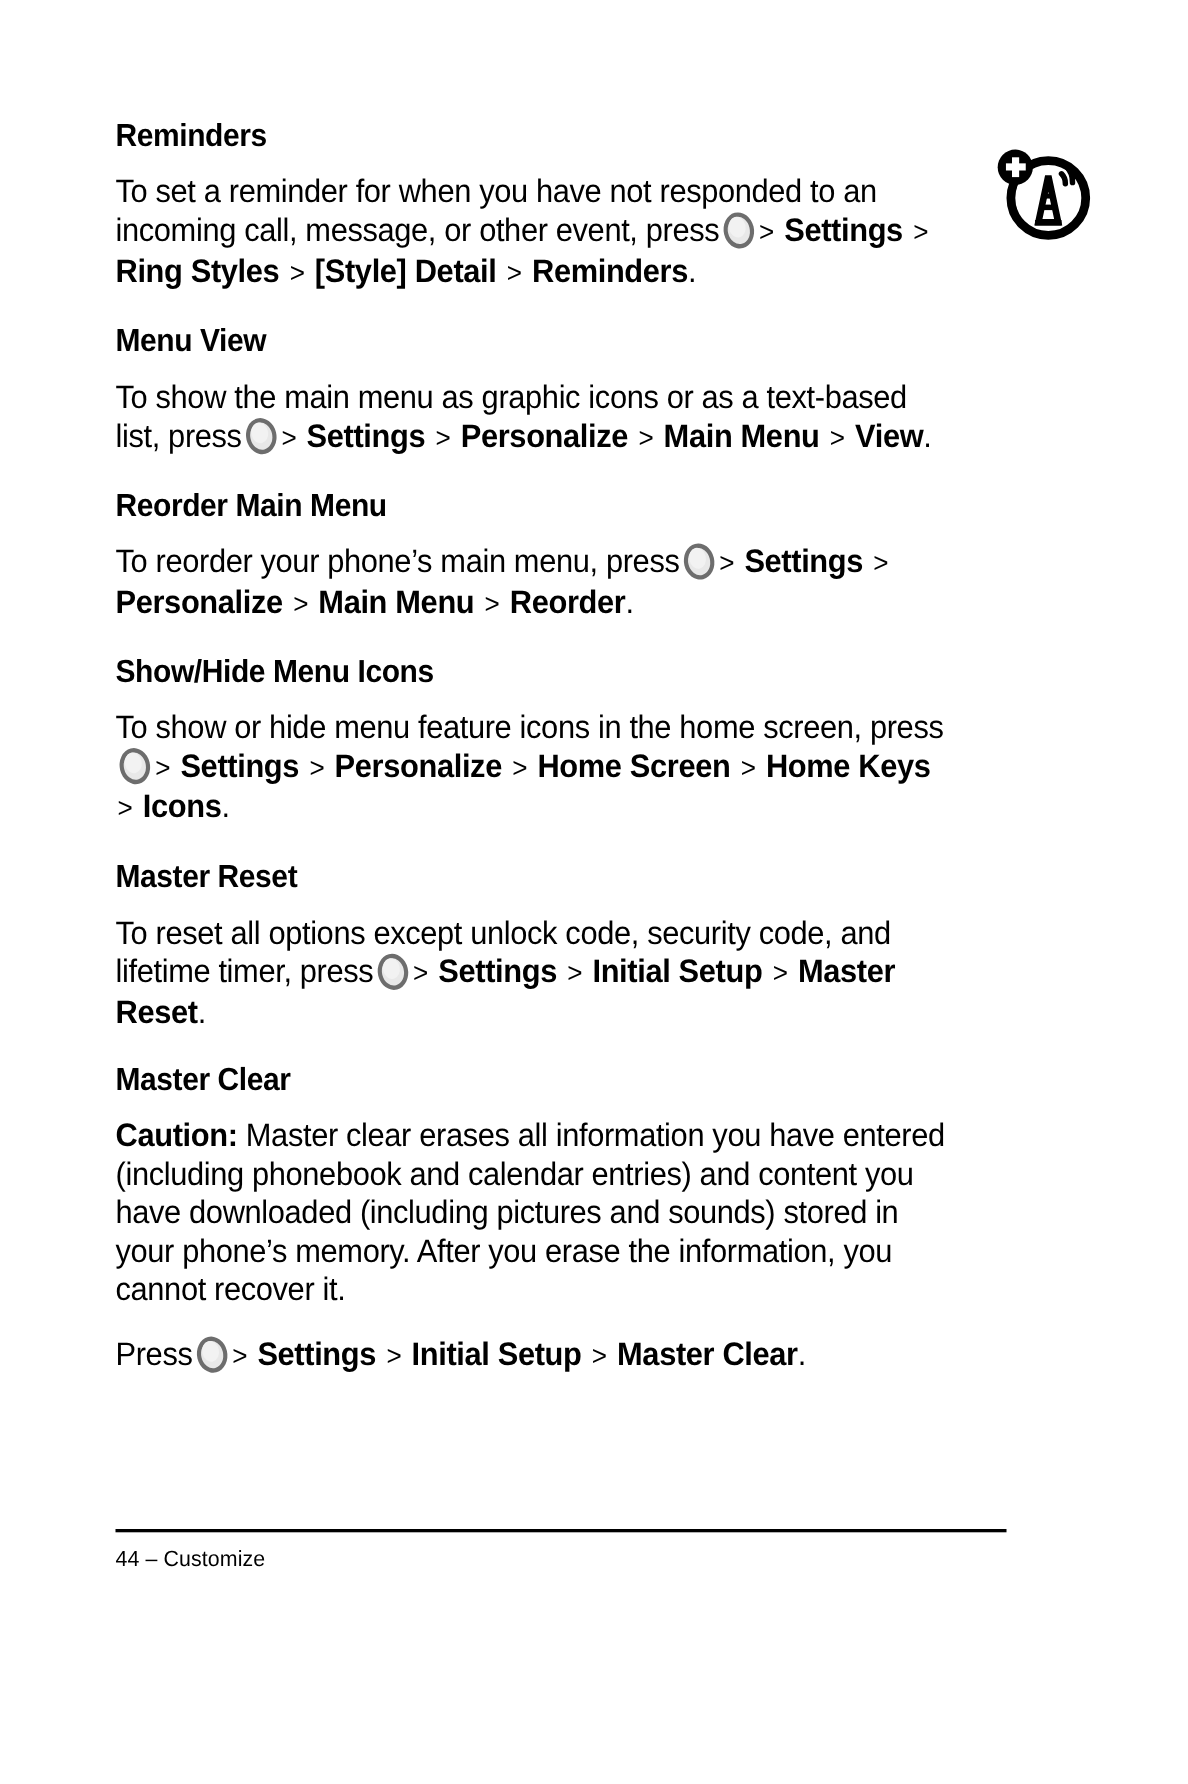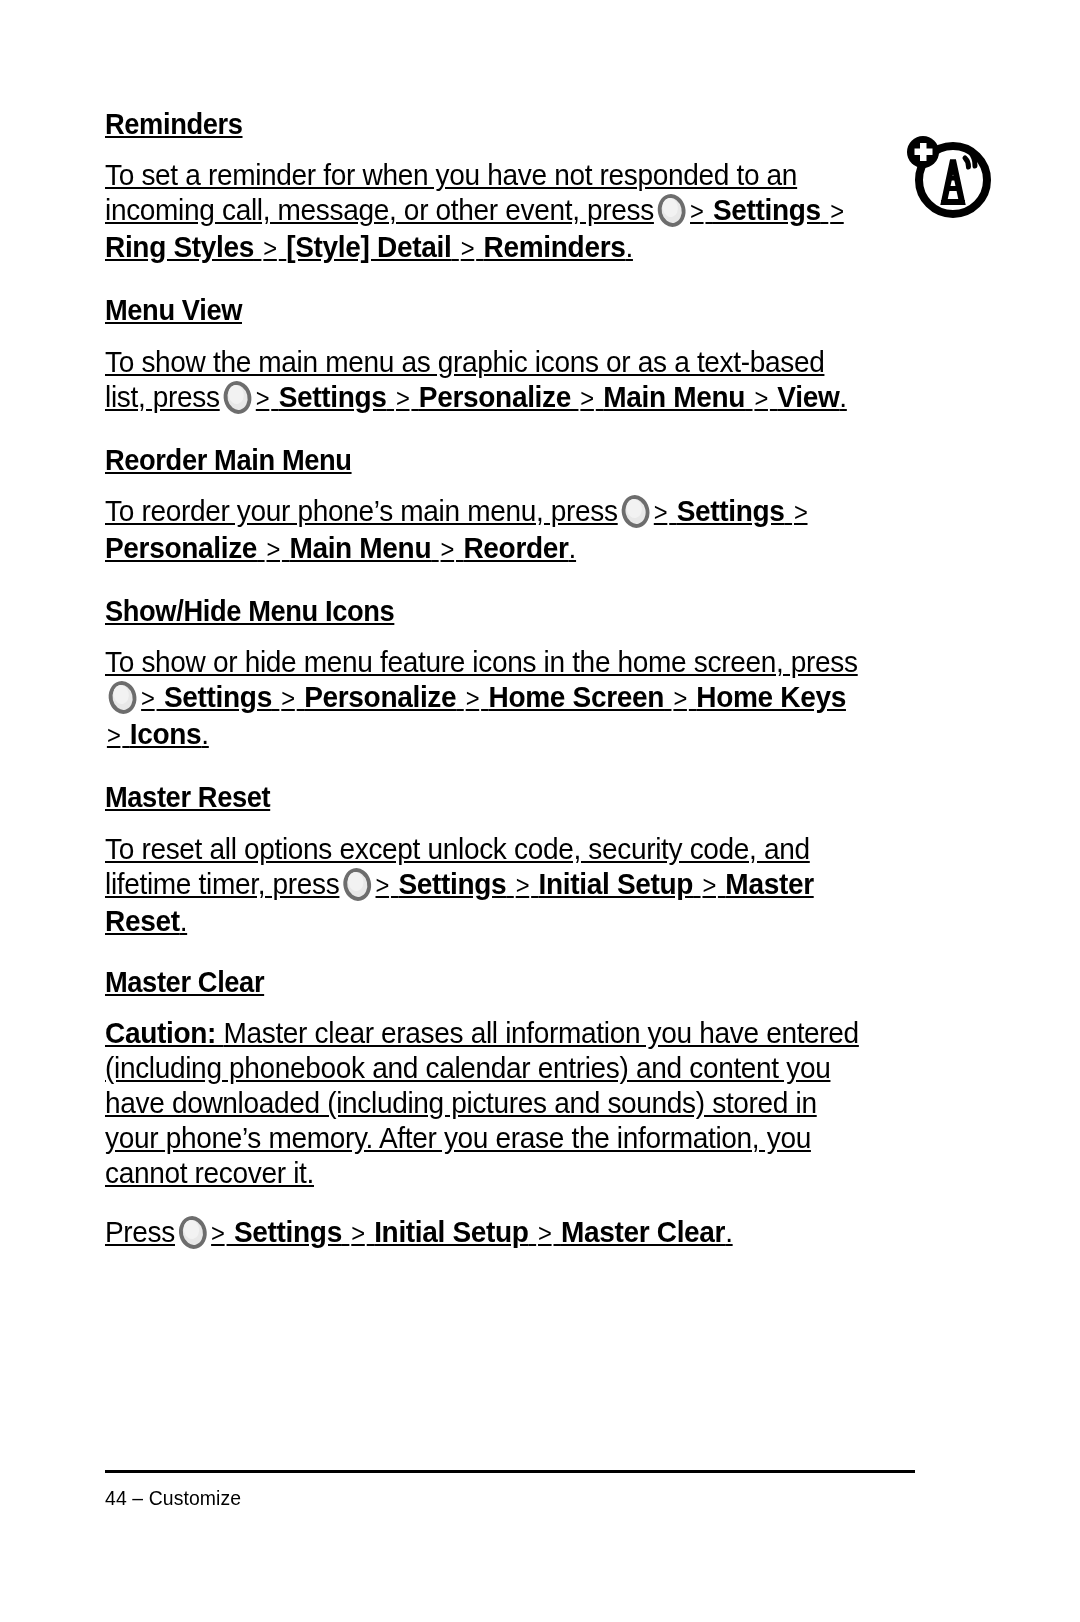--- a/index.html
+++ b/index.html
@@ -16,21 +16,20 @@
     overflow: hidden;
   }
 
   .page {
     position: absolute;
     left: 0; top: 0;
     width: 1080px;
     height: 1622px;
     box-sizing: border-box;
     padding: 108px 105px 0 105px;
-    text-decoration: underline;
   }
 
   .content {
     width: 800px;
     position: relative;
   }
 
   h2.section-heading {
     font-size: 29px;
     font-weight: bold;
@@ -101,21 +100,21 @@
     top: 18px;
     width: 96px;
     height: 96px;
   }
 
   
   .footer {
     position: absolute;
     left: 105px;
     right: 105px;
-    top: 1470px;
+    top: 1390px;
   }
   .footer-rule {
     width: 810px;
     height: 0;
     border-top: 3px solid #000000;
     margin: 0 0 12px 0;
   }
   .footer-text {
     font-size: 20px;
     letter-spacing: 0.1px;

